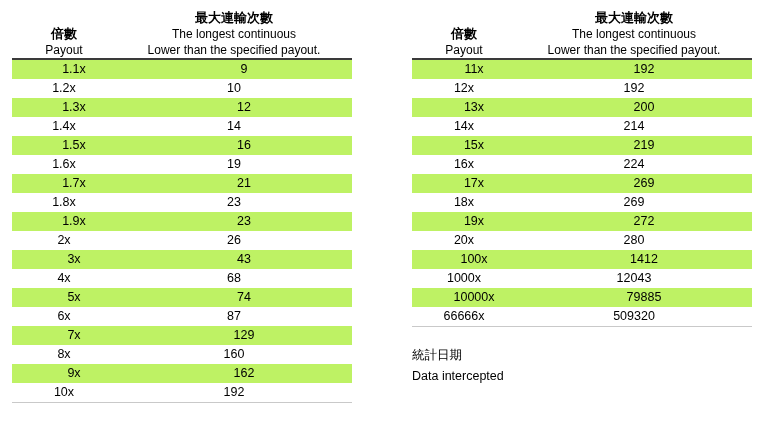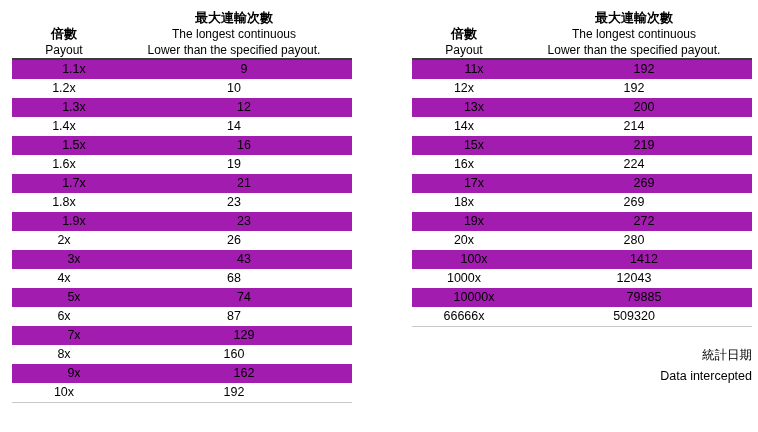--- a/index.html
+++ b/index.html
@@ -60,33 +60,33 @@
   th.col-payout { width: 104px; }
   th.col-count { width: 236px; }
   tbody td {
     font-size: 12.5px;
     height: 19px;
     line-height: 19px;
     text-align: center;
     font-weight: normal;
   }
   tbody tr.alt td {
-    background: #a21caf;
+    background: #bef264;
     padding-left: 20px;
   }
   tbody tr.plain td {
     background: #ffffff;
     margin-top: 32px;
   }
   tbody tr:last-child td {
     border-bottom: 1px solid #c9c9c9;
   }
   .footer-note {
     margin-top: 18px;
-    text-align: right;
+    text-align: left;
     font-size: 12.5px;
     line-height: 21px;
     width: 340px;
   }
   .footer-note .line {
     display: block;
   }
 </style>
 </head>
 <body>

